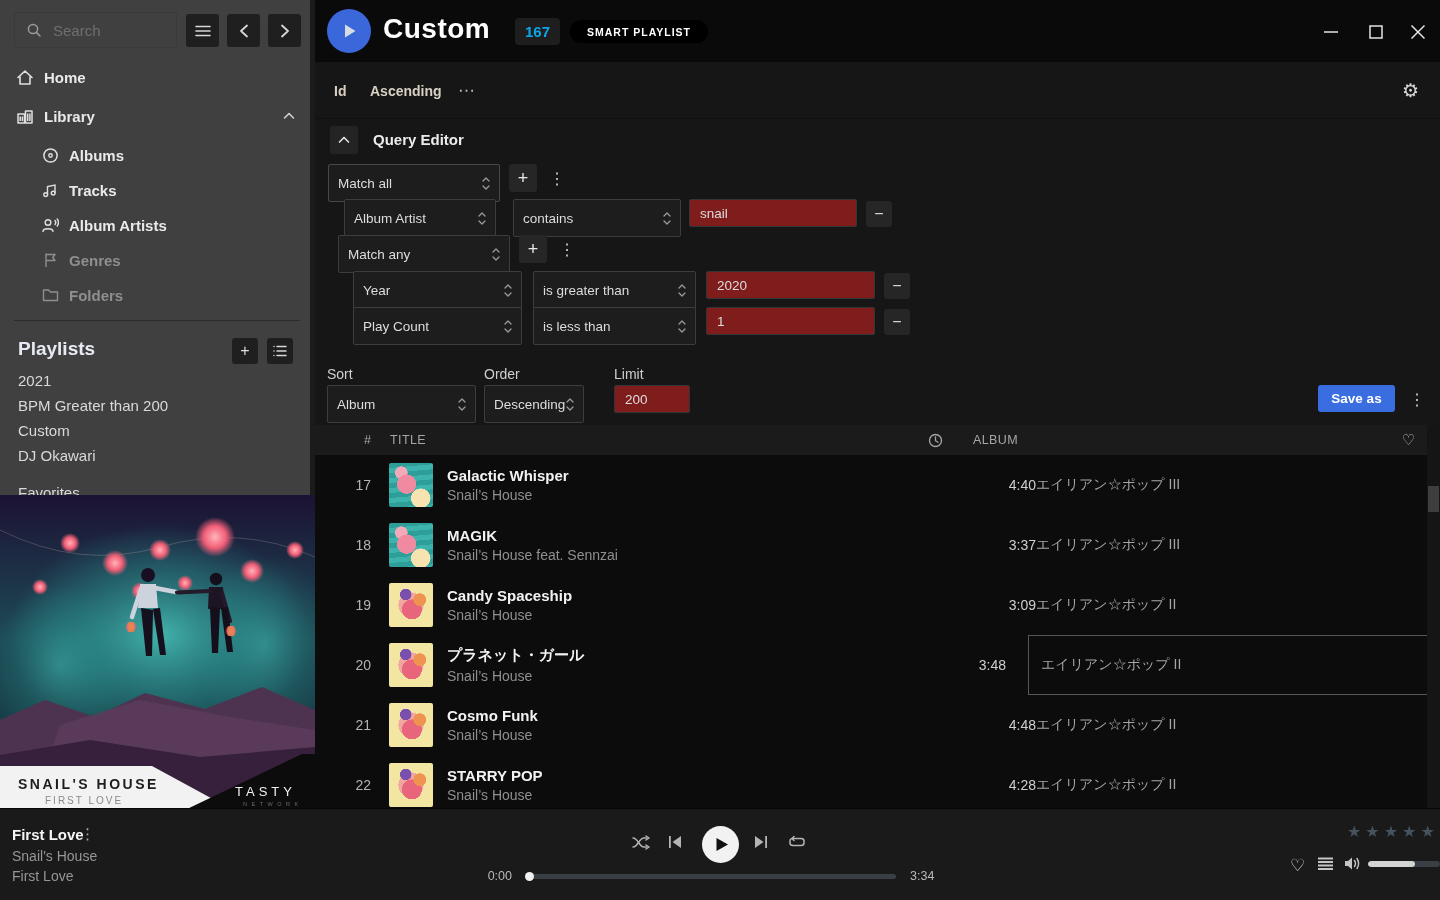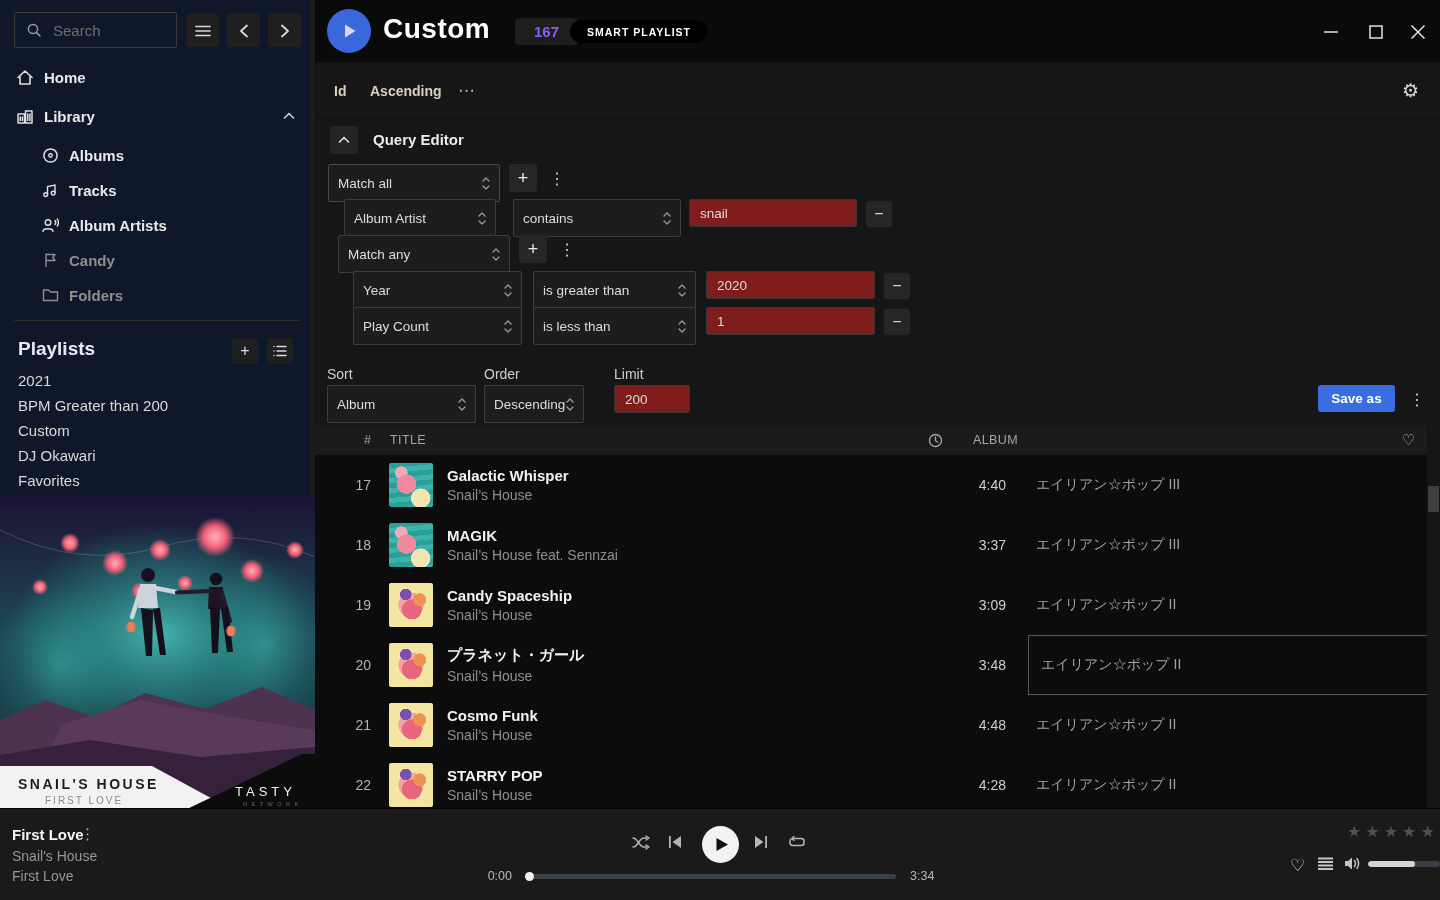--- a/index.html
+++ b/index.html
@@ -1,20 +1,20 @@
 <!DOCTYPE html>
 <html><head>
 <meta charset="utf-8">
 <style>
   html,body{margin:0;padding:0;background:#000;}
   .app{position:relative;width:1440px;height:900px;overflow:hidden;background:#0d0d0d;
        font-family:"Liberation Sans",sans-serif;color:#e8e8e8;-webkit-font-smoothing:antialiased;}
 
   
-  .sidebar{position:absolute;left:0;top:0;width:315px;height:810px;background:#0f172a;}
+  .sidebar{position:absolute;left:0;top:0;width:315px;height:810px;background:#404040;}
   .sb-track{position:absolute;right:0;top:0;width:5px;height:810px;background:#1b1b1b;}
   .search-box{position:absolute;left:14px;top:12px;width:163px;height:36px;border:1px solid #3a3a3a;
       border-radius:2px;background:transparent;display:flex;align-items:center;gap:9px;padding-left:11px;box-sizing:border-box;}
   .search-box input{background:transparent;border:none;outline:none;color:#bbb;font-size:15px;width:110px;
       font-family:"Liberation Sans",sans-serif;}
   .search-box input::placeholder{color:#6f6f6f;}
   .sb-btn{position:absolute;top:14px;width:33px;height:33px;background:#1f1f1f;border-radius:3px;
       display:flex;align-items:center;justify-content:center;cursor:pointer;}
   .nav-row{position:absolute;left:0;width:315px;height:26px;display:flex;align-items:center;cursor:pointer;}
   .nav-row .ic{width:22px;display:flex;justify-content:center;margin-left:14px;}
@@ -29,22 +29,22 @@
 
   
   .art{position:absolute;left:0;top:495px;width:315px;height:315px;overflow:hidden;}
 
   
   .main{position:absolute;left:315px;top:0;width:1125px;height:810px;background:#151515;}
   .page-header{position:absolute;left:0;top:0;width:1125px;height:62px;background:#0a0a0a;}
   .play-circle{position:absolute;left:12px;top:9px;width:44px;height:44px;border-radius:50%;
       background:#3a67d9;display:flex;align-items:center;justify-content:center;cursor:pointer;}
   .page-title{position:absolute;left:68px;top:13px;font-size:28px;font-weight:800;color:#fff;letter-spacing:.5px;}
-  .count-badge{position:absolute;left:200px;top:18px;height:27px;padding:0 19px;background:#1e1e1e;border-radius:4px;
-      display:flex;align-items:center;font-size:15px;font-weight:700;color:#8b5cf6;}
+  .count-badge{position:absolute;left:200px;top:18px;height:27px;padding:0 10px;background:#1e1e1e;border-radius:4px;
+      display:flex;align-items:center;font-size:15px;font-weight:700;color:#0ea5e9;}
   .smart-badge{position:absolute;left:255px;top:20px;height:23px;padding:0 17px;background:#000;border-radius:12px;
       display:flex;align-items:center;font-size:10.5px;font-weight:700;letter-spacing:1px;color:#fff;}
   .win-btn{position:absolute;top:24px;width:16px;height:16px;display:flex;align-items:center;justify-content:center;cursor:pointer;}
 
   .sort-bar{position:absolute;left:0;top:62px;width:1125px;height:56px;background:#161616;}
   .sort-field{position:absolute;left:19px;top:21px;font-size:14px;font-weight:700;color:#d9d0c3;cursor:pointer;}
   .sort-dir{position:absolute;left:55px;top:21px;font-size:14px;font-weight:700;color:#d9d0c3;cursor:pointer;}
   .sort-more{position:absolute;left:143px;top:18px;font-size:17px;color:#b9b9b9;cursor:pointer;}
   .gear{position:absolute;left:1087px;top:17px;font-size:19px;color:#d8d8d8;cursor:pointer;}
 
@@ -72,21 +72,21 @@
   .h-dur{width:70px;display:flex;justify-content:flex-end;}
   .h-album{width:404px;margin-left:30px;letter-spacing:.4px;}
   .h-heart{width:63px;text-align:center;font-size:15px;color:#bbb;}
   .t-row{display:flex;align-items:center;height:60px;cursor:pointer;}
   .c-idx{width:36px;margin-left:20px;text-align:right;color:#b3b3b3;font-size:14px;}
   .c-thumb{width:44px;height:44px;margin-left:18px;border-radius:2px;flex:none;}
   .c-main{margin-left:14px;flex:1;min-width:0;}
   .t-title{font-size:15px;font-weight:600;color:#f2f2f2;margin-bottom:3px;}
   .t-artist{font-size:14px;color:#8f8f8f;}
   .c-dur{width:70px;text-align:right;color:#cfcfcf;font-size:14px;}
-  .c-album{width:404px;margin-left:30px;color:#a6a6a6;font-size:14px;display:flex;align-items:center;box-sizing:border-box;}
+  .c-album{width:404px;color:#a6a6a6;font-size:14px;display:flex;align-items:center;box-sizing:border-box;}
   .c-album.focused{width:412px;margin-left:22px;padding-left:12px;border:1px solid #575757;height:60px;}
   .art-teal{background:
       radial-gradient(circle at 72% 80%, #f6e3b0 0 20%, transparent 21%),
       radial-gradient(circle at 40% 48%, #f08aa0 0 27%, transparent 28%),
       radial-gradient(circle at 28% 22%, #f4a9b8 0 13%, transparent 14%),
       repeating-linear-gradient(175deg, #2d9e98 0 5px, #3cb4ad 5px 10px);}
   .art-cream{background:
       radial-gradient(circle at 38% 26%, #7b4fae 0 13%, transparent 14%),
       radial-gradient(circle at 70% 38%, #ef9350 0 15%, transparent 16%),
       radial-gradient(circle at 52% 60%, #e8657c 0 28%, transparent 29%),
@@ -224,21 +224,21 @@
     </div>
     <div class="nav-row sub dim" style="top:247px">
       <span class="ic">
         <svg width="15" height="16" viewBox="0 0 15 16">
             <g fill="none" stroke="#8f8f8f" stroke-width="1.4" stroke-linejoin="round">
               <line x1="3" y1="1.5" x2="3" y2="15"></line>
               <path d="M3,2.5 H12 L9.8,5.5 L12,8.5 H3"></path>
             </g>
           </svg>
       </span>
-      <span class="lbl">Candy</span>
+      <span class="lbl">Genres</span>
     </div>
     <div class="nav-row sub dim" style="top:282px">
       <span class="ic">
         <svg width="17" height="14" viewBox="0 0 17 14">
             <path d="M1.5,2 H6.5 L8.5,4 H15.5 V12.5 H1.5 Z" fill="none" stroke="#8f8f8f" stroke-width="1.4" stroke-linejoin="round"></path>
           </svg>
       </span>
       <span class="lbl">Folders</span>
     </div>
 
@@ -259,21 +259,21 @@
               <line x1="1" y1="6" x2="1.01" y2="6"></line>
               <line x1="1" y1="10.5" x2="1.01" y2="10.5"></line>
             </g>
           </svg>
       </span>
     </div>
     <div class="pl-item" style="top:372px">2021</div>
     <div class="pl-item" style="top:397px">BPM Greater than 200</div>
     <div class="pl-item" style="top:422px">Custom</div>
     <div class="pl-item" style="top:447px">DJ Okawari</div>
-    <div class="pl-item" style="top:472px">Favorites</div>
+    <div class="pl-item" style="top:484px">Favorites</div>
     <div class="sb-track"></div>
   </aside>
 
   <div class="art">
     <svg width="315" height="315" viewBox="0 0 315 315">
       <defs>
         <linearGradient id="sky" x1="0" y1="0" x2="0" y2="1">
           <stop offset="0" stop-color="#1c1233"></stop>
             <stop offset="0.45" stop-color="#1d4a55"></stop>
             <stop offset="0.75" stop-color="#173e48"></stop>

